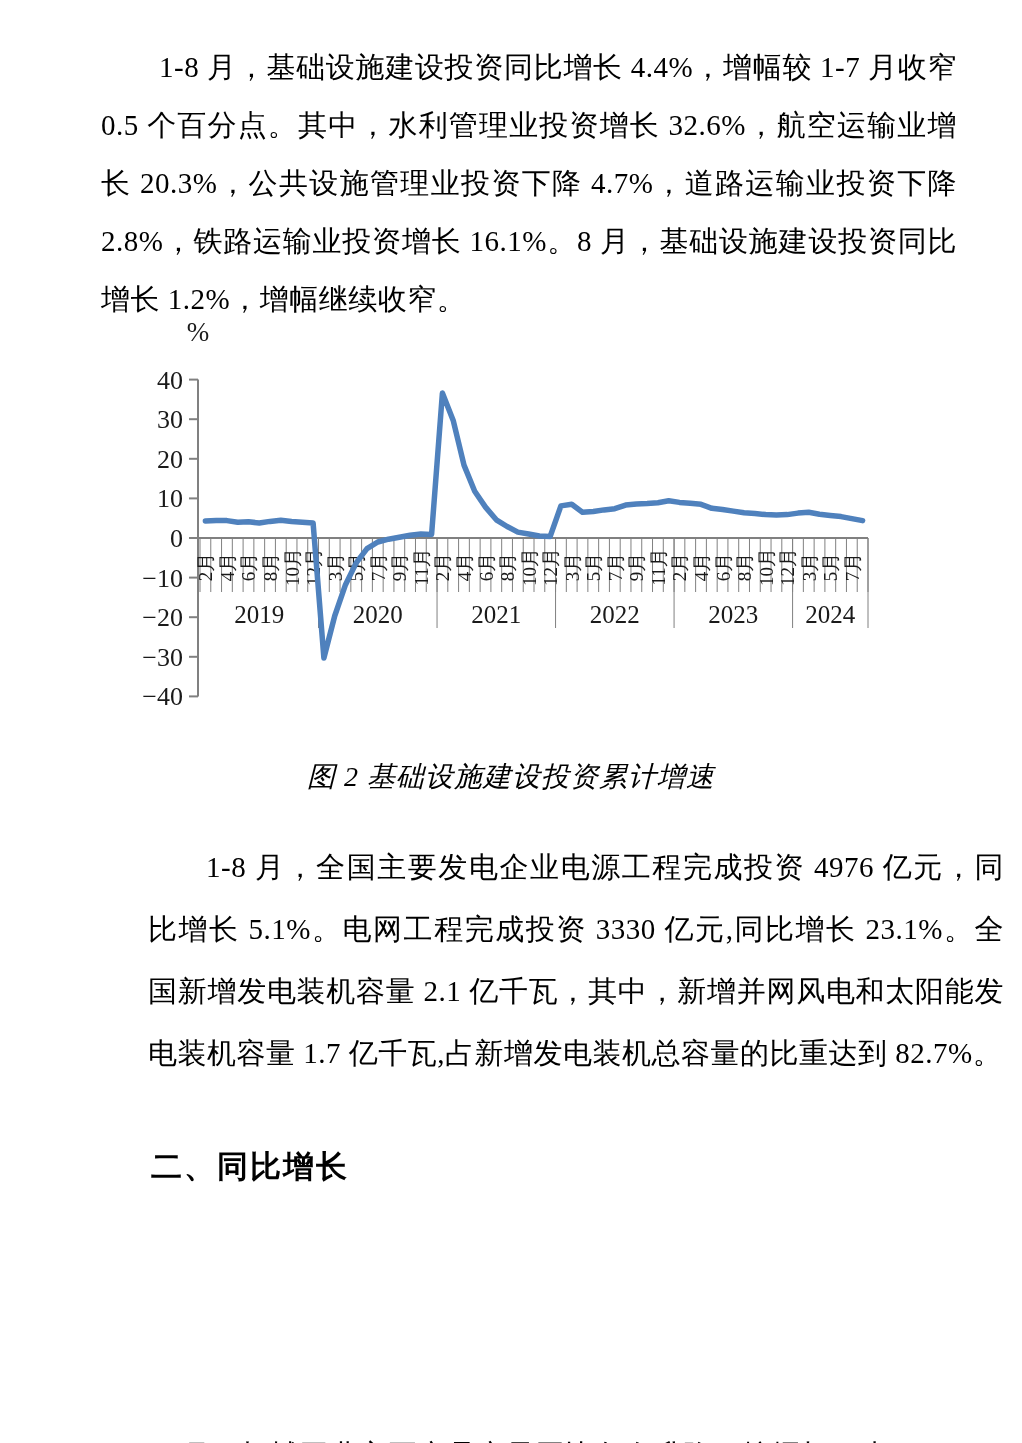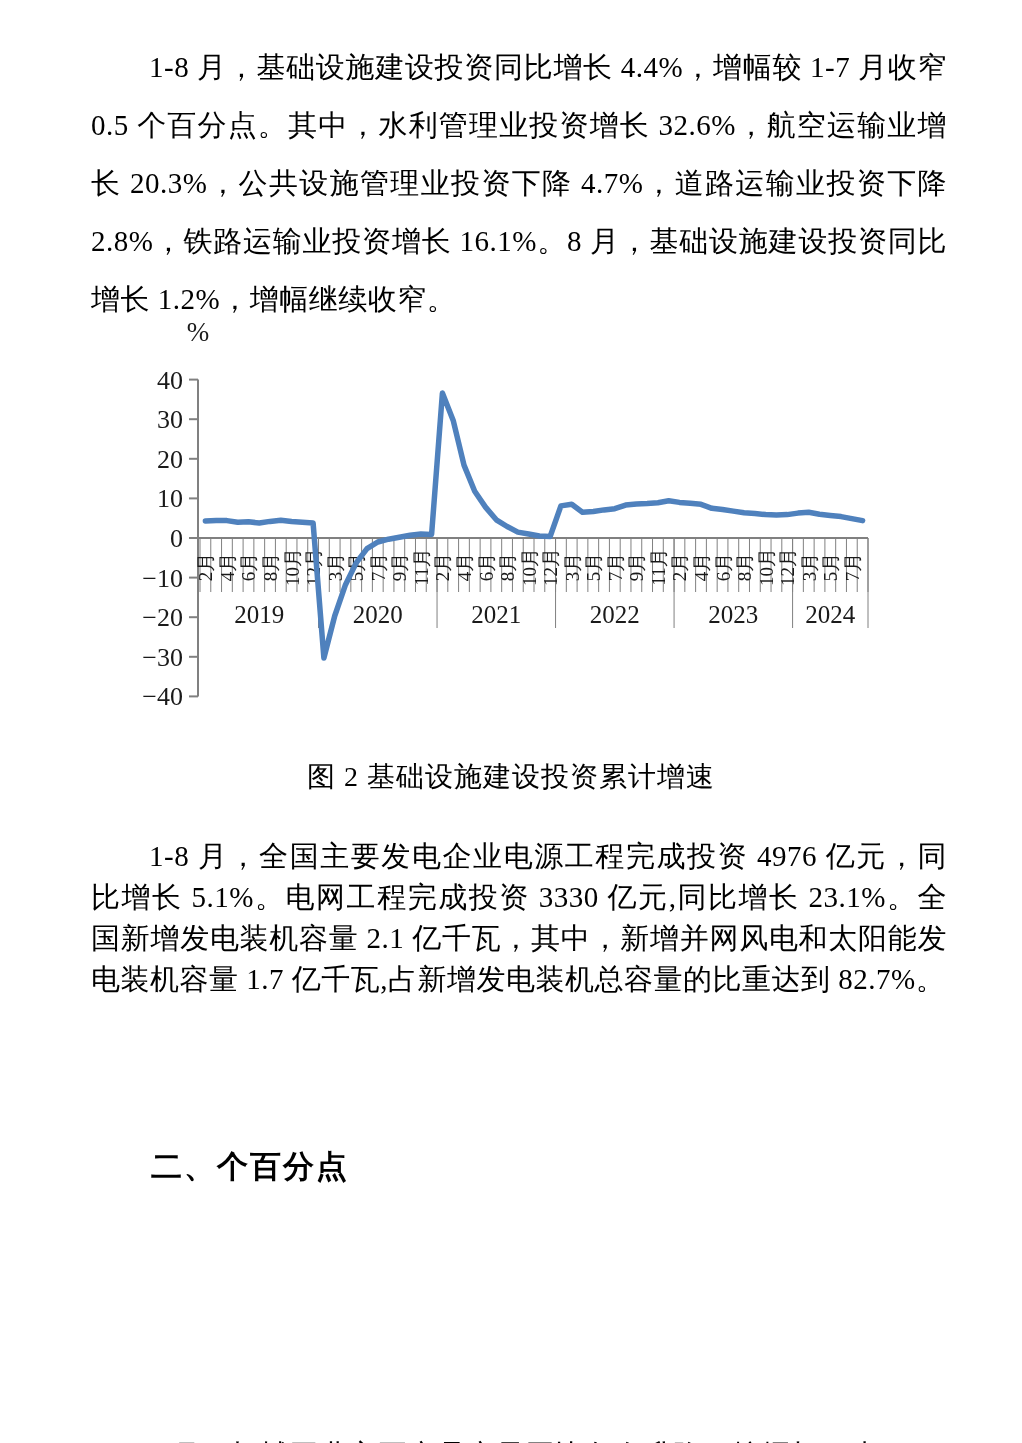--- a/index.html
+++ b/index.html
@@ -11,39 +11,40 @@
     position: relative;
     width: 1022px;
     height: 1443px;
     background: #ffffff;
     overflow: hidden;
     font-family: "Liberation Serif", "DejaVu Serif", serif;
     color: #000000;
   }
   .para {
     position: absolute;
-    left: 91px;
+    left: 101px;
     width: 856px;
     font-size: 29px;
     text-align: justify;
     text-indent: 2em;
     letter-spacing: 0.5px;
   }
   #p1 { top: 9px;  line-height: 58px; }
-  #p2 { top: 807px; line-height: 41px; }
+  #p2 { top: 807px; line-height: 62px; margin-left: 47px; }
   #p3 { top: 1209px; line-height: 62px; }
   #p4 { top: 1395px; line-height: 62px; }
   .figure-caption {
     position: absolute;
     top: 758px;
     left: 0;
     width: 1022px;
     text-align: center;
     font-size: 28px;
     letter-spacing: 1px;
+    font-style: italic;
   }
   .section-heading {
     position: absolute;
     top: 1146px;
     left: 151px;
     font-size: 31px;
     font-weight: bold;
     font-family: "Liberation Sans", "DejaVu Sans", sans-serif;
     letter-spacing: 2px;
   }
@@ -198,18 +199,18 @@
         <text transform="translate(830.2903225806451,567) rotate(-90)" text-anchor="middle" dy="7" font-size="19" fill="#1a1a1a">5月</text>
         <text transform="translate(851.8387096774193,567) rotate(-90)" text-anchor="middle" dy="7" font-size="19" fill="#1a1a1a">7月</text>
         <polyline points="205.4,521.0 216.2,520.6 226.9,520.6 237.7,522.2 248.5,521.8 259.3,523.0 270.0,521.4 280.8,520.2 291.6,521.4 302.4,522.2 313.1,523.0 323.9,658.0 334.7,616.0 345.5,584.7 356.2,562.9 367.0,548.7 377.8,542.0 388.5,539.2 399.3,537.2 410.1,535.2 420.9,534.0 431.6,534.4 442.4,393.1 453.2,420.4 464.0,465.1 474.7,491.3 485.5,507.1 496.3,519.8 507.1,526.5 517.8,532.1 528.6,534.0 539.4,536.0 550.2,536.4 560.9,505.9 571.7,504.3 582.5,512.3 593.3,511.5 604.0,509.9 614.8,508.7 625.6,505.1 636.4,503.9 647.1,503.5 657.9,502.8 668.7,500.8 679.5,502.4 690.2,503.2 701.0,504.3 711.8,508.3 722.5,509.5 733.3,511.1 744.1,512.7 754.9,513.4 765.6,514.6 776.4,515.0 787.2,514.6 798.0,513.1 808.7,512.3 819.5,514.2 830.3,515.4 841.1,516.6 851.8,518.6 862.6,520.6" fill="none" stroke="#4f81bd" stroke-width="5.5" stroke-linejoin="round" stroke-linecap="round"></polyline>
       </svg>
   </div>
 
   <div class="figure-caption">图 2 基础设施建设投资累计增速</div>
 
   <p class="para" id="p2">1-8 月，全国主要发电企业电源工程完成投资 4976 亿元，同比增长 5.1%。电网工程完成投资 3330 亿元,同比增长 23.1%。全国新增发电装机容量 2.1 亿千瓦，其中，新增并网风电和太阳能发电装机容量 1.7 亿千瓦,占新增发电装机总容量的比重达到 82.7%。</p>
 
-  <div class="section-heading">二、个百分点</div>
+  <div class="section-heading">二、同比增长</div>
 
 
   <p class="para" id="p4">8 月，机械工业主要产品产量同比各有升降，挖掘机、大</p>
 
 </div>
 
 </body></html>

